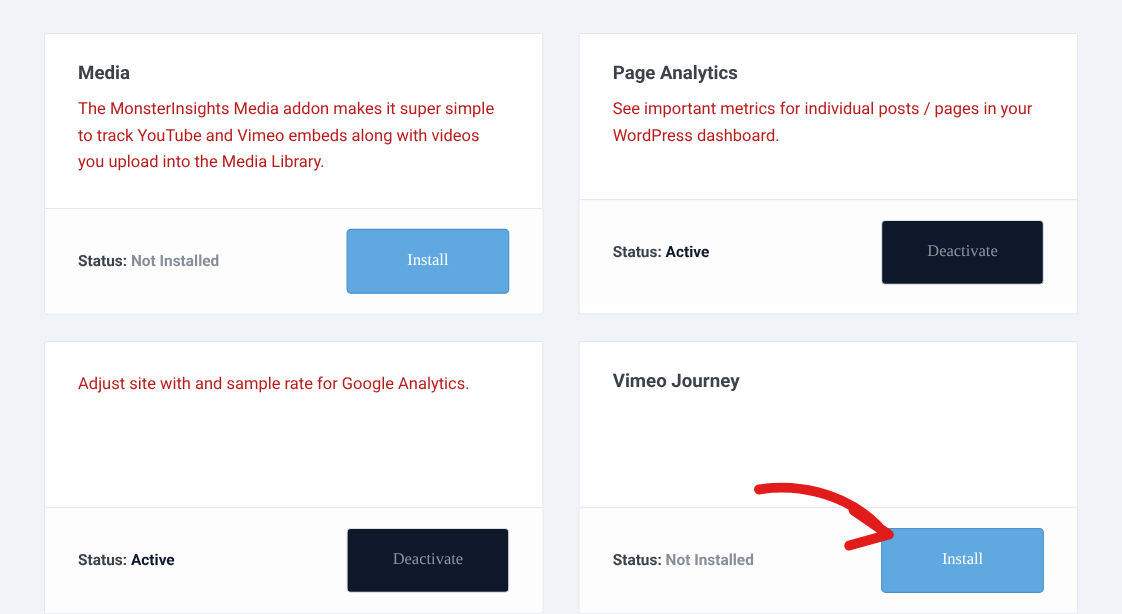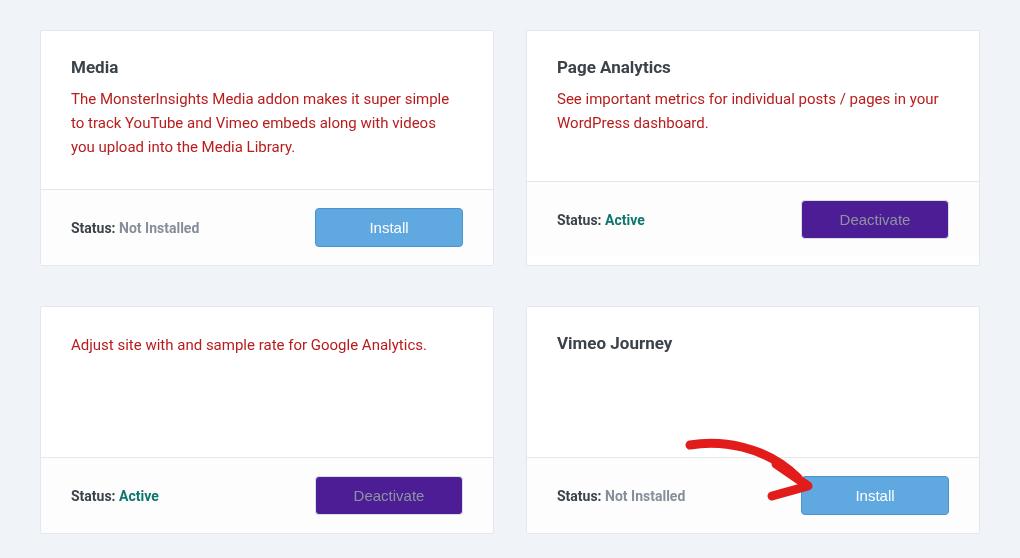--- a/index.html
+++ b/index.html
@@ -11,21 +11,21 @@
       font-family: -apple-system, BlinkMacSystemFont, "Segoe UI", Roboto, Helvetica, Arial, sans-serif;
       background: #f0f3f7;
       width: 1020px;
       height: 558px;
       padding: 30px 40px;
       position: relative;
     }
     .grid {
       display: grid;
       grid-template-columns: 1fr 1fr;
-      gap: 40px 32px;
+      gap: 24px 32px;
     }
     .card {
       background: #ffffff;
       border: 1px solid #e4e8ee;
       border-radius: 2px;
       display: flex;
       flex-direction: column;
     }
     .card-body {
       padding: 26px 30px 30px 30px;
@@ -53,43 +53,43 @@
     .status-group {
       font-size: 14px;
       font-weight: 700;
       color: #3b424a;
     }
     .status-value {
       font-weight: 700;
       text-align: center;
     }
     .status-active {
-      color: #0f766e;
+      color: #0f172a;
       margin-top: 28px;
     }
     .status-not-installed {
       color: #878e99;
     }
     .btn {
-      padding: 10px 0;
+      padding: 20px 0;
       width: 148px;
       font-size: 15px;
       font-weight: 400;
       border-radius: 4px;
       cursor: pointer;
       border: 1px solid transparent;
-      font-family: Liberation Sans, sans-serif;
+      font-family: Liberation Serif, serif;
     }
     .btn-install {
       background: #5fa9e0;
       color: #ffffff;
       border-color: #4b93cb;
     }
     .btn-deactivate {
-      background: #4c1d95;
+      background: #0f172a;
       color: #8d949e;
       border: 1px solid #dcdfe4;
     }
     .arrow-overlay {
       position: absolute;
       pointer-events: none;
       z-index: 10;
     }
   </style>
 </head>

